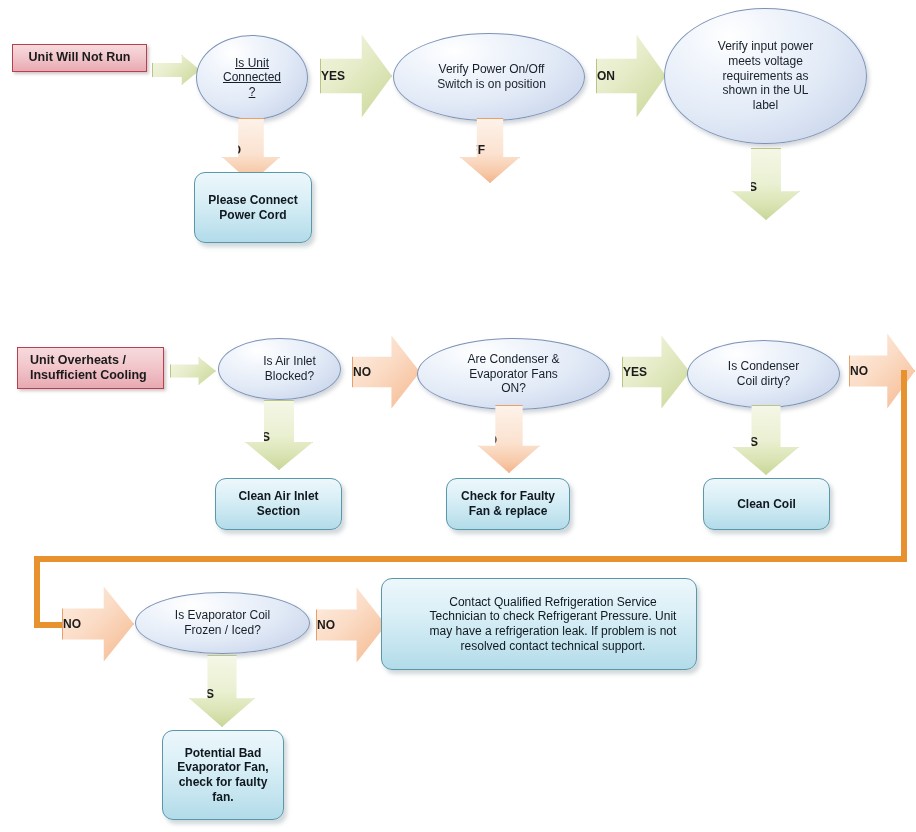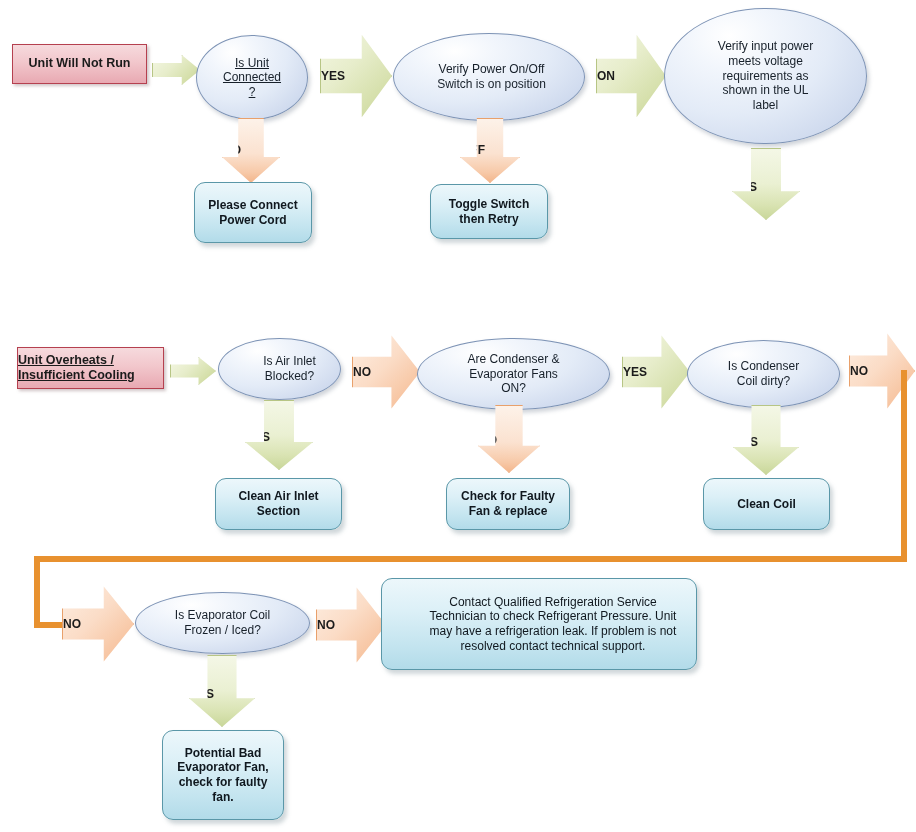--- a/index.html
+++ b/index.html
@@ -105,21 +105,21 @@
   }
 
   
   .conn{position:absolute;background:#e8912f;}
 </style>
 </head>
 <body>
 
 <div id="canvas">
 
-  <div class="node start" style="left:12px;top:44px;width:135px;height:40px;">
+  <div class="node start" style="left:12px;top:44px;width:135px;height:28px;">
     <span class="txt">Unit Will Not Run</span>
   </div>
 
   <div class="arrow right green" style="left:152px;top:55px;width:48px;height:30px;">
     <span class="lbl"></span>
   </div>
 
   <div class="node ellipse" style="left:196px;top:35px;width:112px;height:85px;text-decoration:underline;">
     <span class="txt" style="white-space:pre-line;">Is Unit
 Connected
@@ -127,58 +127,54 @@
   </div>
 
   <div class="arrow right-tall green" style="left:320px;top:33px;width:72px;height:86px;">
     <span class="lbl" style="margin-right:14px;">YES</span>
   </div>
 
   <div class="arrow down orange" style="left:222px;top:118px;width:58px;height:65px;">
     <span class="lbl" style="margin-bottom:14px;">NO</span>
   </div>
 
-  <div class="node rrect" style="left:194px;top:182px;width:118px;height:61px;justify-content:center;">
+  <div class="node rrect" style="left:194px;top:172px;width:118px;height:71px;justify-content:center;">
     <span class="txt" style="white-space:pre-line;">Please Connect
 Power Cord</span>
   </div>
 
   <div class="node ellipse" style="left:393px;top:33px;width:192px;height:88px;">
     <span class="txt" style="white-space:pre-line;padding-left:11px;">Verify Power On/Off
 Switch is on position</span>
   </div>
 
   <div class="arrow right-tall green" style="left:596px;top:33px;width:70px;height:86px;">
     <span class="lbl" style="margin-right:12px;">ON</span>
   </div>
 
   <div class="arrow down orange" style="left:460px;top:118px;width:60px;height:65px;">
     <span class="lbl" style="margin-bottom:14px;">OFF</span>
   </div>
 
-  <div class="node rrect" style="left:430px;top:184px;width:118px;height:55px;">
-    <span class="txt" style="white-space:pre-line;">Toggle Switch
-then Retry</span>
-  </div>
 
   <div class="node ellipse" style="left:664px;top:8px;width:203px;height:136px;">
     <span class="txt" style="white-space:pre-line;">Verify input power
 meets voltage
 requirements as
 shown in the UL
 label</span>
   </div>
 
   <div class="arrow down green" style="left:732px;top:148px;width:68px;height:72px;">
     <span class="lbl" style="margin-bottom:14px;">YES</span>
   </div>
 
 
   <div class="node start" style="left:17px;top:347px;width:147px;height:42px;">
-    <span class="txt" style="white-space:pre-line;text-align:left;padding-left:0;text-decoration:underline;">Unit Overheats /
+    <span class="txt" style="white-space:pre-line;text-align:left;padding-left:12px;">Unit Overheats /
 Insufficient Cooling</span>
   </div>
 
   <div class="arrow right green" style="left:170px;top:357px;width:46px;height:28px;"></div>
 
   <div class="node ellipse" style="left:218px;top:338px;width:123px;height:62px;">
     <span class="txt" style="white-space:pre-line;margin-left:20px;">Is Air Inlet
 Blocked?</span>
   </div>
 

